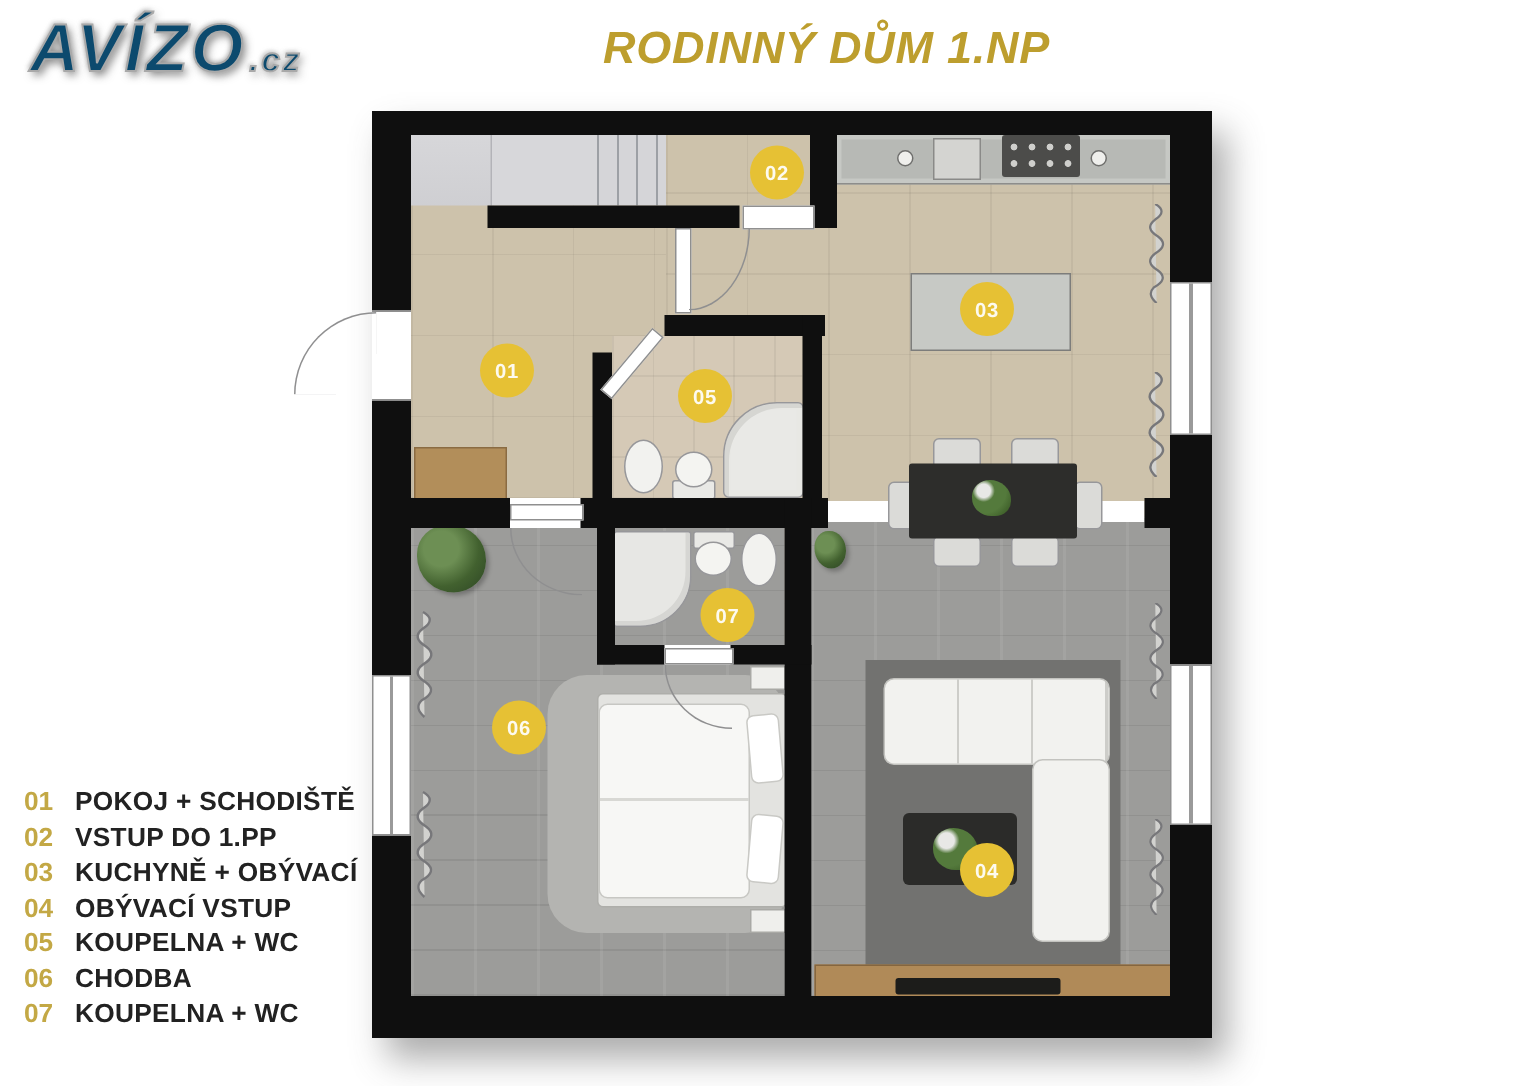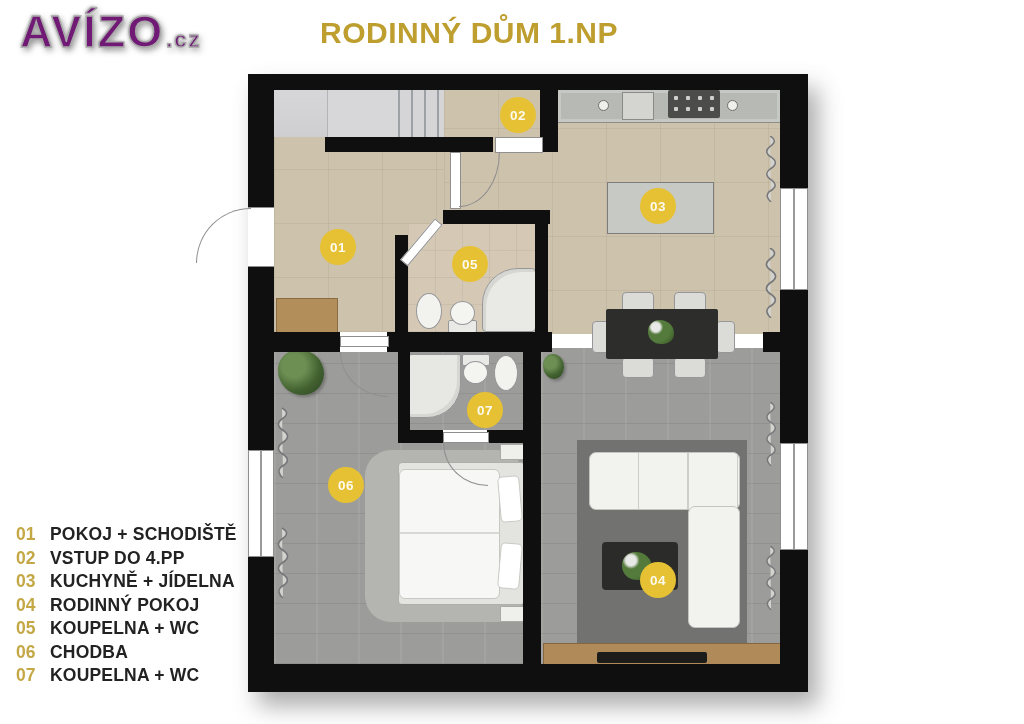--- a/index.html
+++ b/index.html
@@ -1,26 +1,26 @@
 <!DOCTYPE html>
 <html><head>
 <meta charset="utf-8">
 <style>
   html,body{margin:0;padding:0;width:1024px;height:724px;background:#ffffff;overflow:hidden;
     font-family:"Liberation Sans", sans-serif;}
   .abs{position:absolute;}
   .page{position:relative;width:1024px;height:724px;background:#fff;}
 
   
-  .logo{left:20px;top:6px;font-weight:900;font-size:45px;color:#701a75;
+  .logo{left:20px;top:6px;font-style:italic;font-weight:900;font-size:45px;color:#0c4a6e;
         letter-spacing:2px;-webkit-text-stroke:1.3px #a9a9a9;
         text-shadow:2px 3px 6px rgba(110,110,110,.85), -1px -1px 3px rgba(150,150,150,.6);}
   .logo-cz{font-size:22px;margin-left:2px;}
-  .title{left:320px;top:16px;width:380px;text-align:left;font-size:30px;font-weight:800;
-         color:#bd9e2e;letter-spacing:.5px;margin:0;}
+  .title{left:320px;top:16px;width:380px;text-align:right;font-size:30px;font-weight:800;
+         color:#bd9e2e;letter-spacing:.5px;margin:0;font-style:italic;}
   .sting{left:843px;top:44px;width:152px;height:48px;background:#f2d44c;border-radius:2px;
          display:flex;align-items:center;justify-content:center;font-size:30px;font-weight:800;
          color:#3d3d3d;letter-spacing:1px;}
 
   
   .legend{left:16px;top:524px;}
   .legend-row{display:flex;align-items:baseline;height:23.5px;}
   .legend-num{width:34px;font-size:17.5px;font-weight:800;color:#c3a845;}
   .legend-label{font-size:17.5px;font-weight:800;color:#222222;letter-spacing:.2px;white-space:nowrap;}
 
@@ -243,29 +243,29 @@
     <div class="badge b07">07</div>
   </div>
 
   <div class="abs legend">
     <div class="legend-row">
       <span class="legend-num">01</span>
       <span class="legend-label">POKOJ + SCHODIŠTĚ</span>
     </div>
     <div class="legend-row">
       <span class="legend-num">02</span>
-      <span class="legend-label">VSTUP DO 4.PP</span>
+      <span class="legend-label">VSTUP DO 1.PP</span>
     </div>
     <div class="legend-row">
       <span class="legend-num">03</span>
-      <span class="legend-label">KUCHYNĚ + JÍDELNA</span>
+      <span class="legend-label">KUCHYNĚ + OBÝVACÍ</span>
     </div>
     <div class="legend-row">
       <span class="legend-num">04</span>
-      <span class="legend-label">RODINNÝ POKOJ</span>
+      <span class="legend-label">OBÝVACÍ VSTUP</span>
     </div>
     <div class="legend-row">
       <span class="legend-num">05</span>
       <span class="legend-label">KOUPELNA + WC</span>
     </div>
     <div class="legend-row">
       <span class="legend-num">06</span>
       <span class="legend-label">CHODBA</span>
     </div>
     <div class="legend-row">

